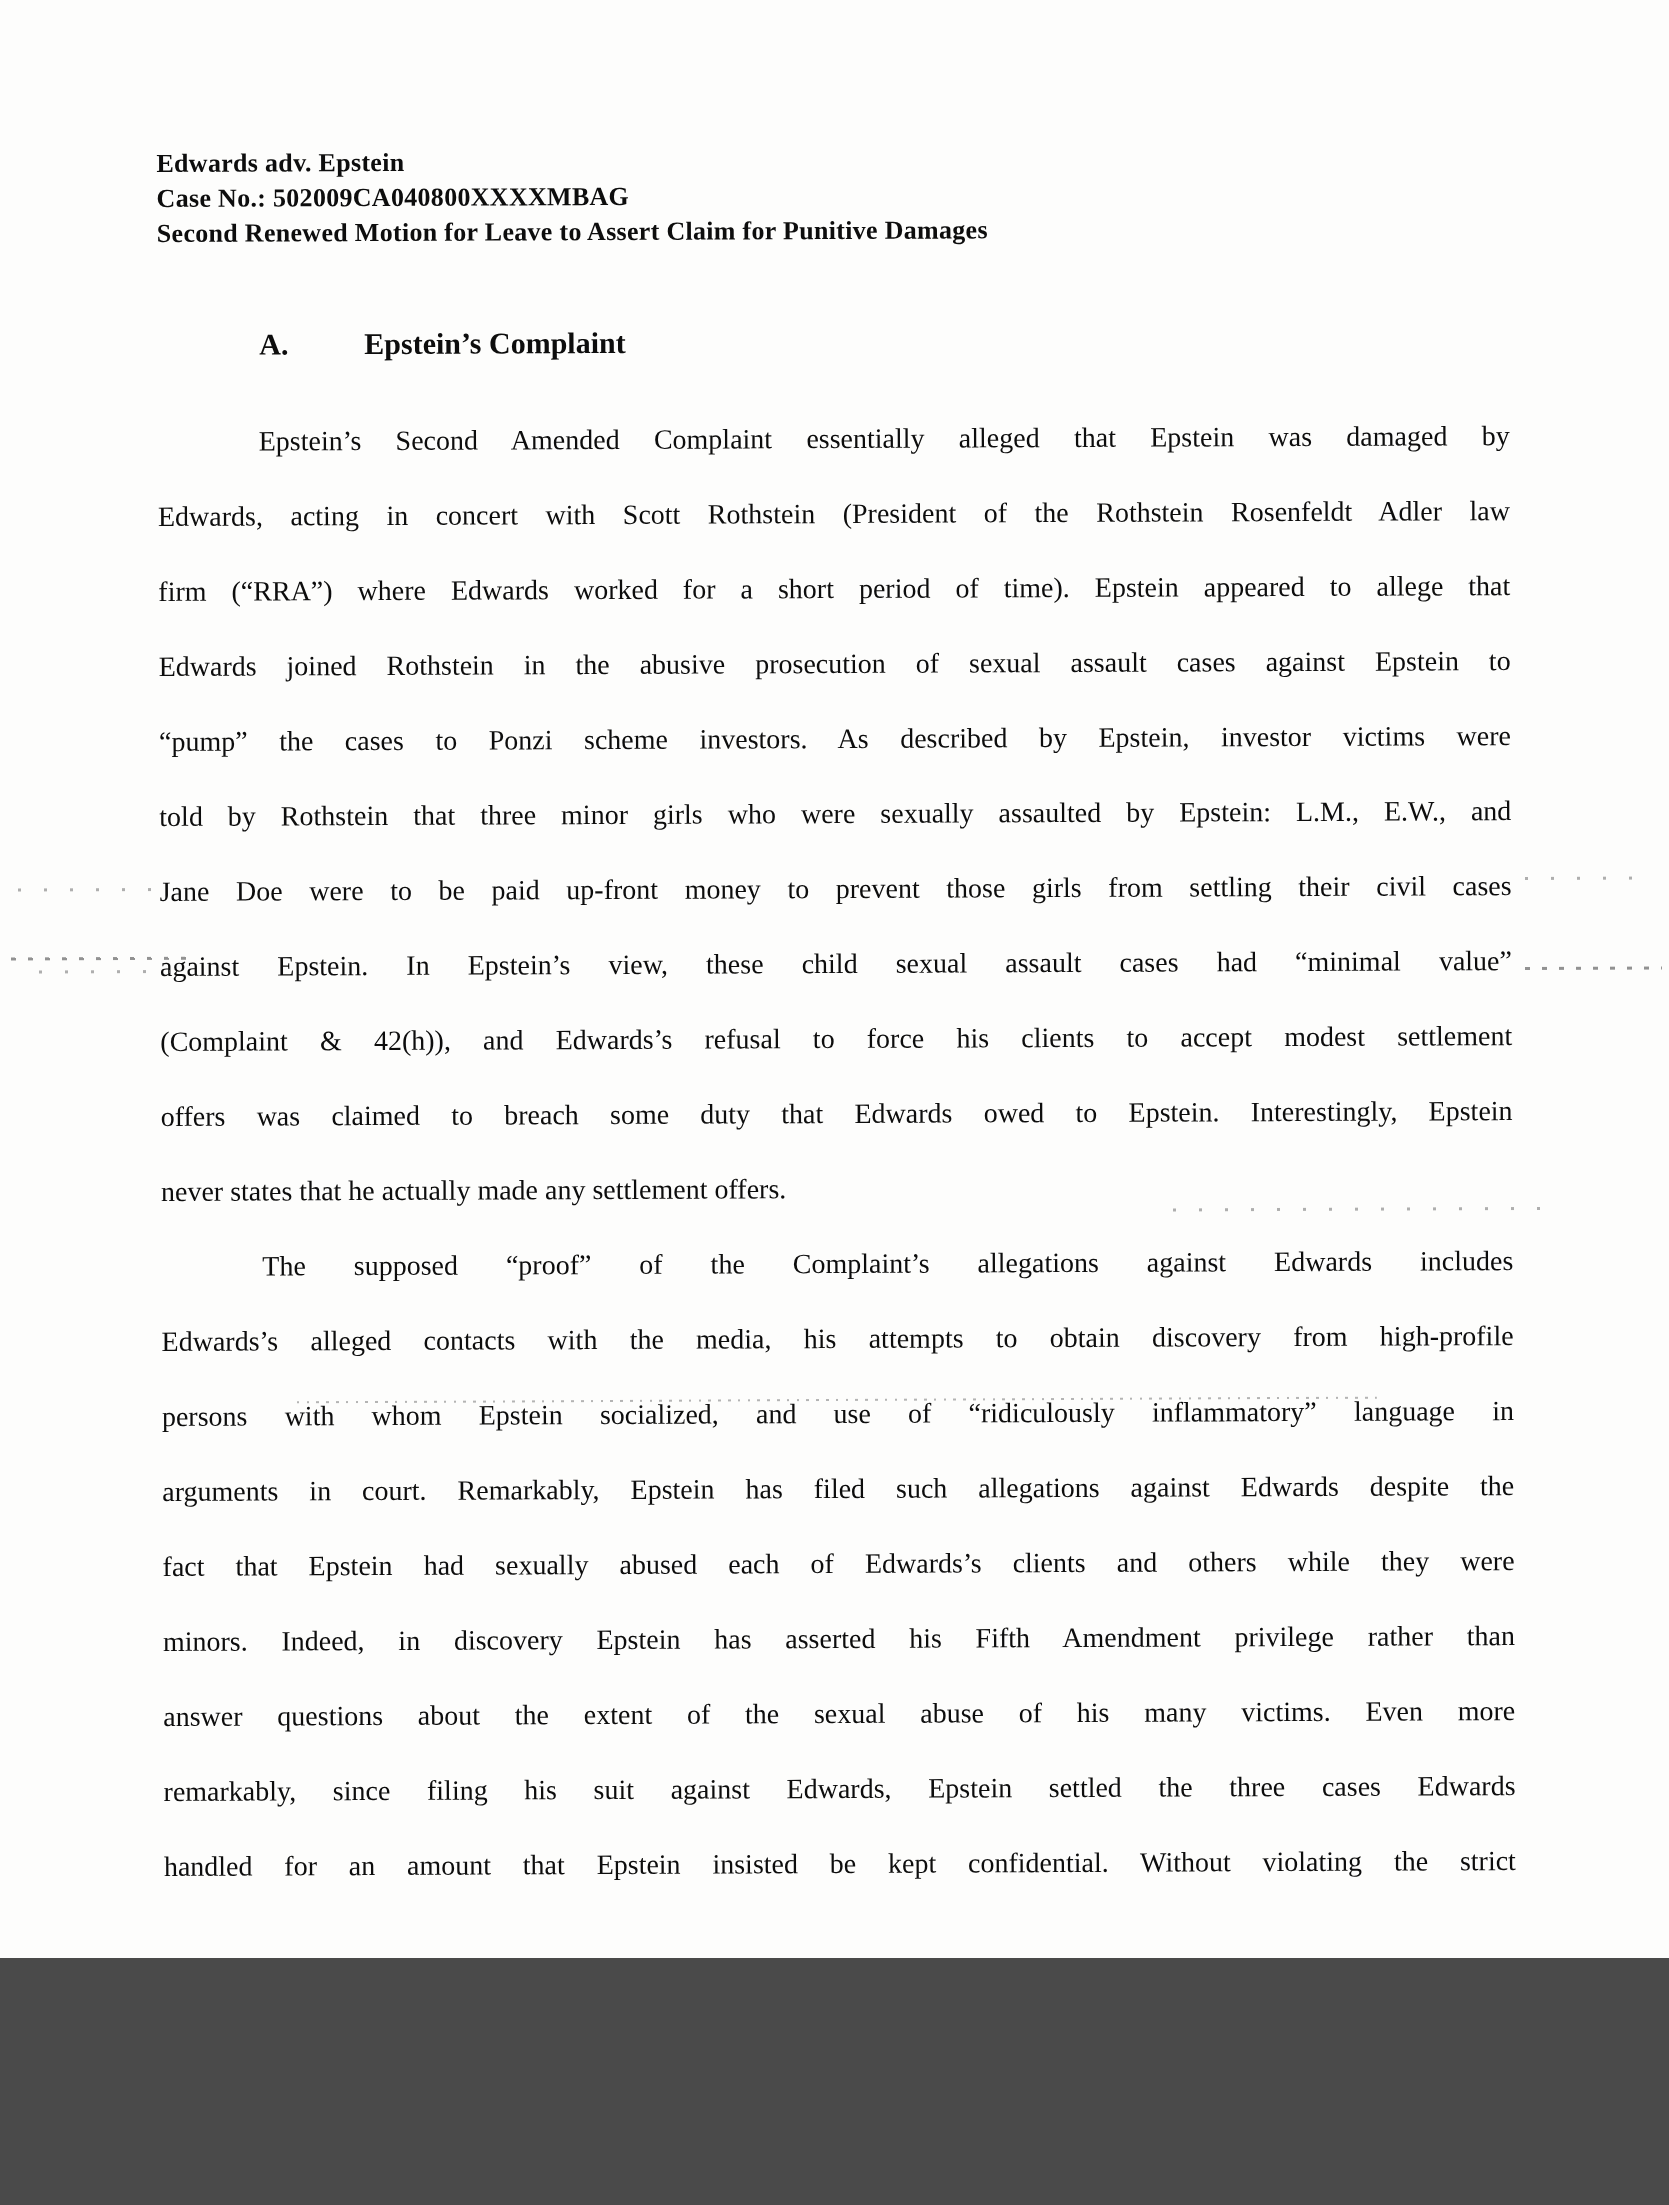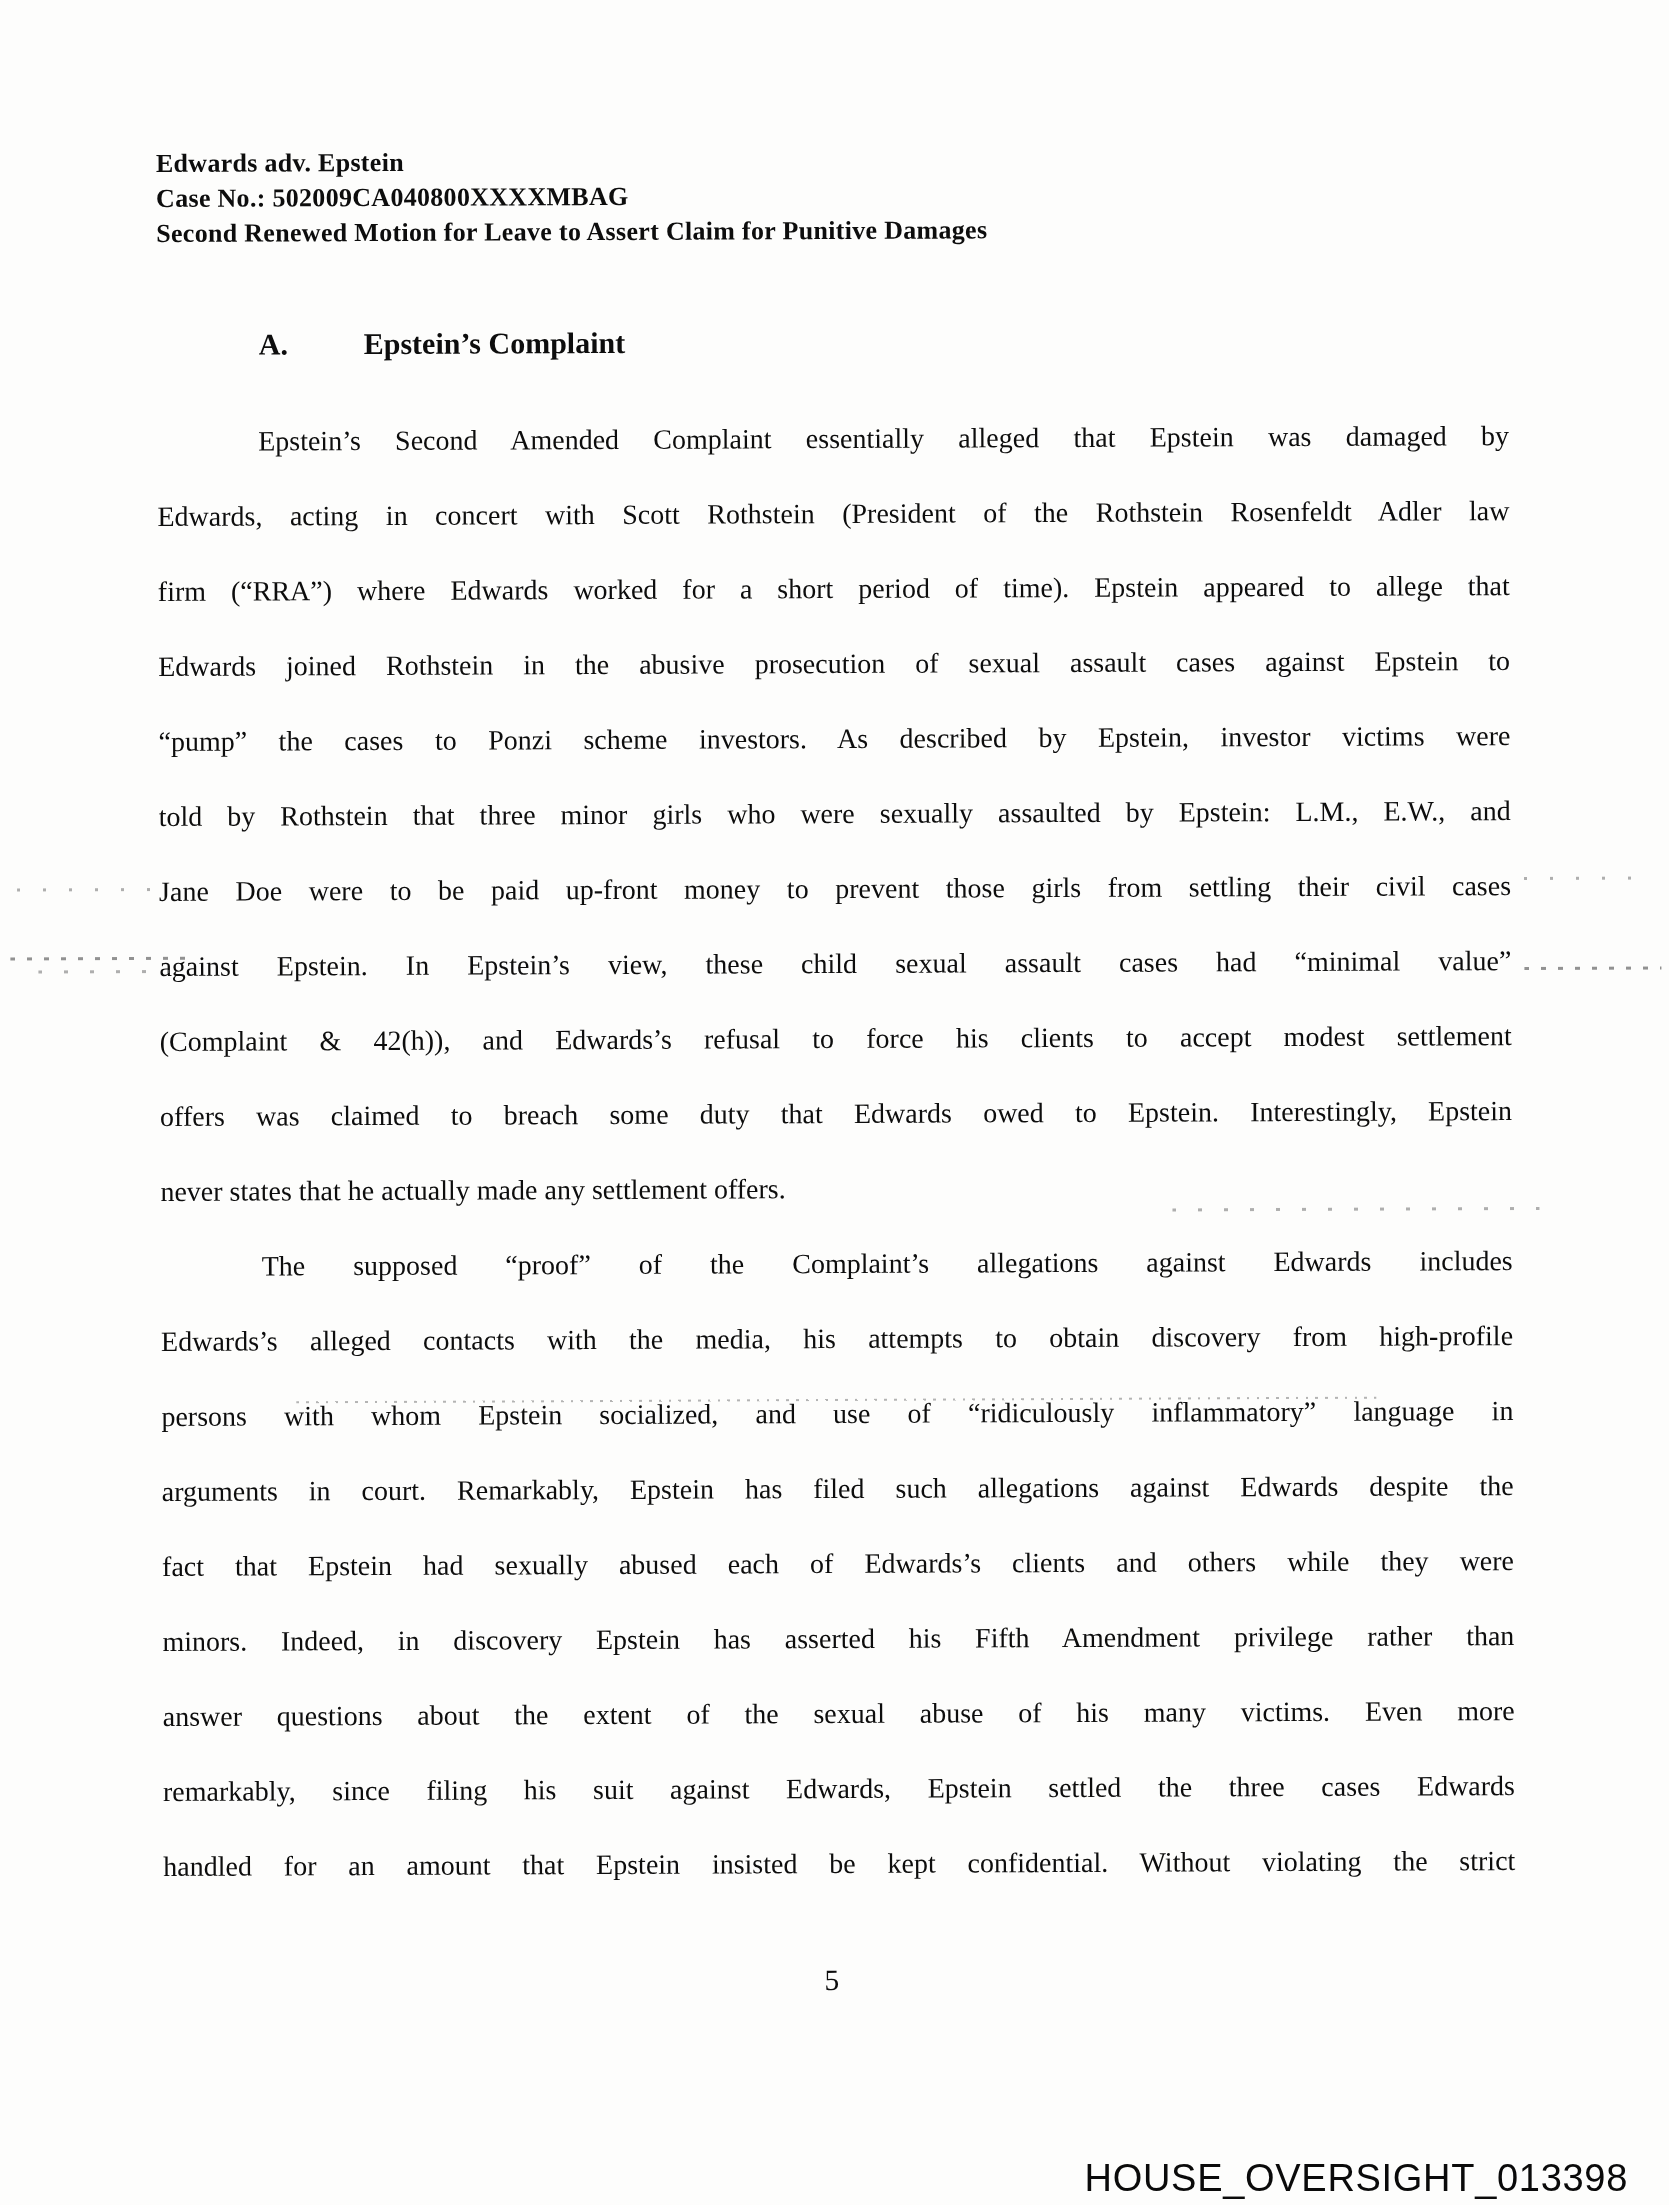--- a/index.html
+++ b/index.html
@@ -1,18 +1,18 @@
 <!DOCTYPE html>
 <html style="font-size:10.5px"><head>
 <meta charset="utf-8">
 <style>
   html,body{margin:0;padding:0;background:#4a4a4a;}
   .page{
     position:relative;
-    width:1669px;height:2205px;
+    width:1669px;height:1958px;
     background:#fdfdfc;
     font-family:"Liberation Serif","DejaVu Serif",serif;
     color:#0d0d0d;
     overflow:hidden;
   }
   
   .scan{
     position:absolute;inset:0;
     transform:rotate(-0.25deg);
     transform-origin:50% 50%;

